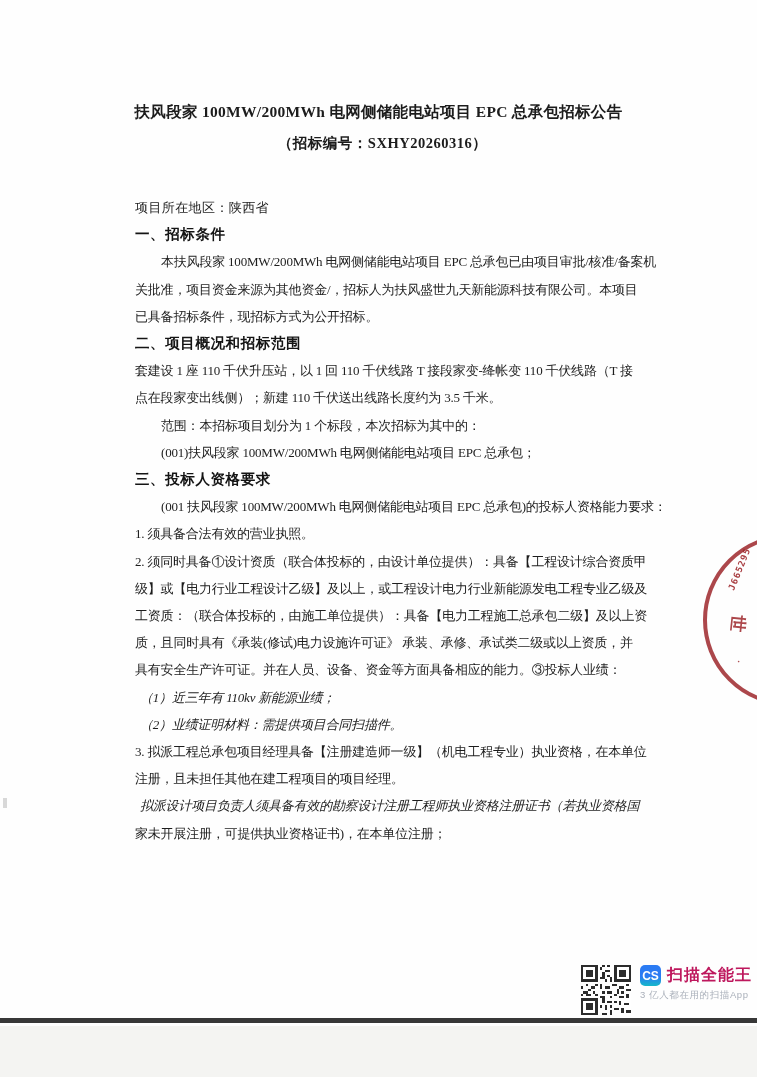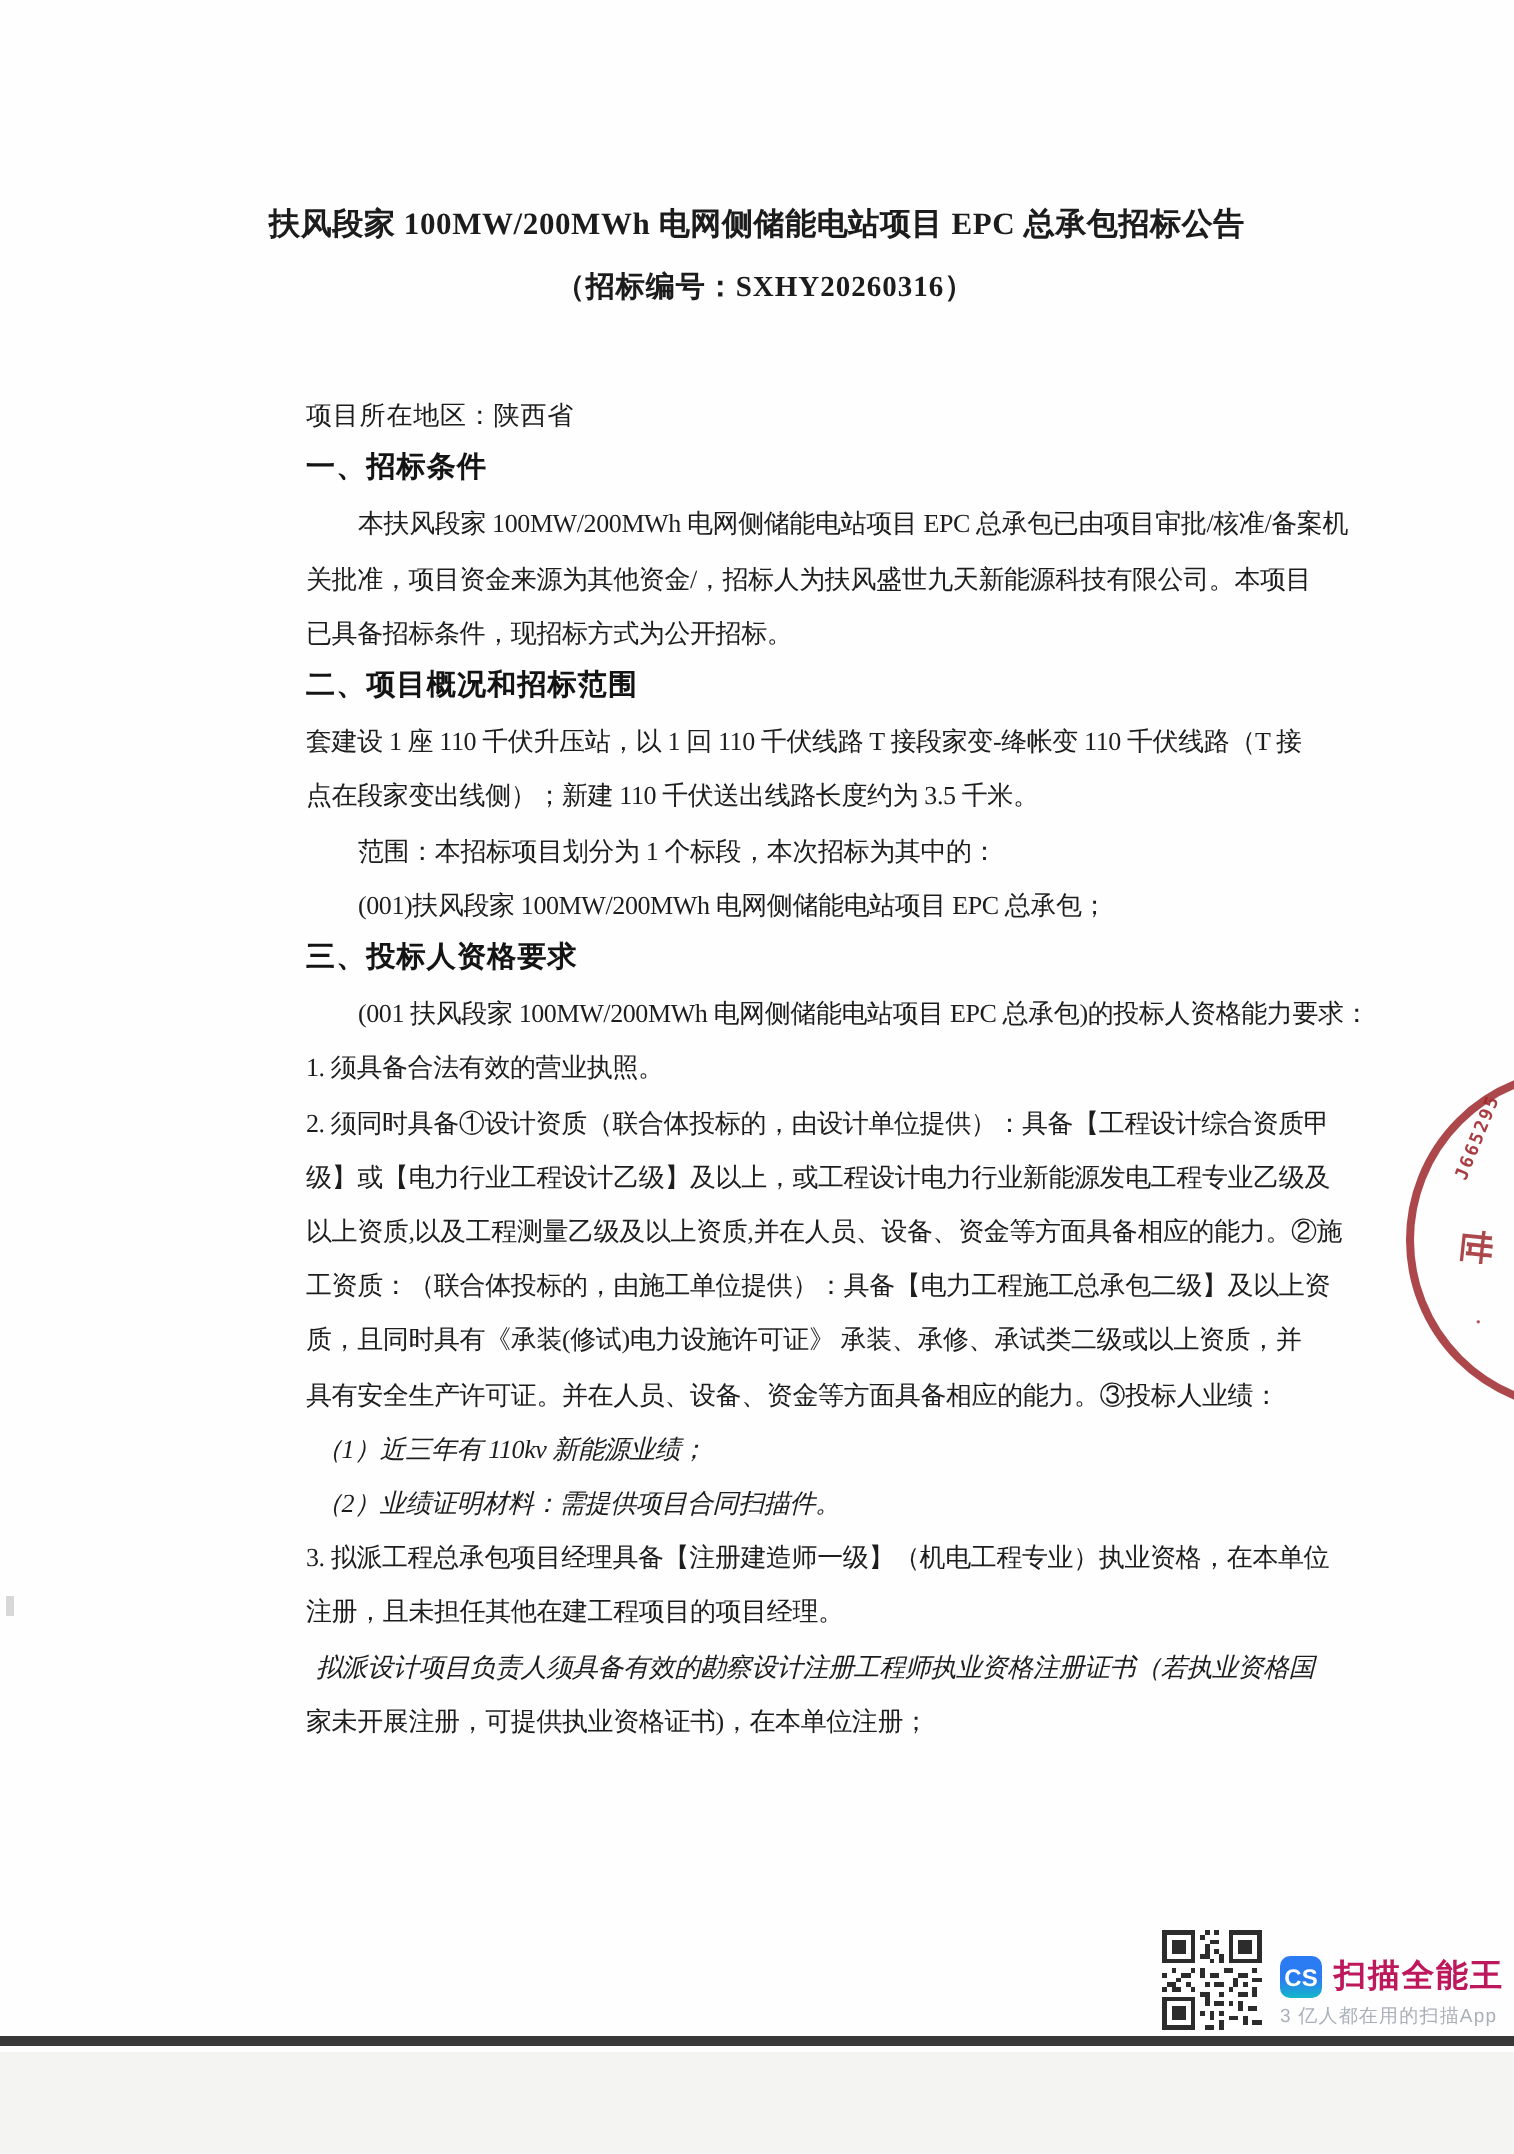--- a/index.html
+++ b/index.html
@@ -15,21 +15,21 @@
     position:absolute;top:102px;left:0;width:100%;
     text-align:center;font-size:15.5px;font-weight:bold;color:#1c1c1c;
     letter-spacing:0.3px;white-space:nowrap;
   }
   .doc-subtitle{
     position:absolute;top:134px;left:4px;width:100%;
     text-align:center;font-size:14.5px;font-weight:bold;color:#1c1c1c;
     letter-spacing:0.5px;white-space:nowrap;
   }
   .content{
-    position:absolute;left:153px;top:194px;width:515px;color:#1d1d1d;
+    position:absolute;left:135px;top:194px;width:515px;color:#1d1d1d;
   }
   .line{
     white-space:nowrap;line-height:27.2px;font-size:13px;
     letter-spacing:-0.2px;
   }
   .line.heading{font-size:14.5px;font-weight:bold;letter-spacing:0.6px;color:#141414;}
   .line.indent{padding-left:26px;}
   .line.indent-sm{padding-left:5px;font-style:italic;}
   .line.meta{letter-spacing:0.4px;}
   
@@ -50,21 +50,21 @@
     font-size:17px;font-weight:bold;color:rgba(158,39,43,0.85);
   }
   .stamp-dot{
     position:absolute;left:30px;top:118px;
     transform:rotate(40deg);
     font-size:10px;font-weight:bold;color:rgba(158,39,43,0.8);
   }
   
   .watermark{
     position:absolute;right:5px;bottom:11px;
-    display:flex;align-items:flex-end;gap:9px;
+    display:flex;align-items:flex-start;gap:9px;
   }
   .qr{display:block;}
   .wm-right{display:flex;flex-direction:column;gap:3px;}
   .wm-toprow{display:flex;align-items:center;gap:6px;}
   .cs-badge{
     width:21px;height:21px;border-radius:5px;
     background:linear-gradient(180deg,#2b7bf3 55%,#14b8c9 100%);
     color:#ffffff;font-size:12px;font-weight:bold;
     display:flex;align-items:center;justify-content:center;
     font-family:"Liberation Sans",sans-serif;
@@ -101,21 +101,20 @@
       <div class="line heading">二、项目概况和招标范围</div>
       <div class="line">套建设 1 座 110 千伏升压站，以 1 回 110 千伏线路 T 接段家变-绛帐变 110 千伏线路（T 接</div>
       <div class="line">点在段家变出线侧）；新建 110 千伏送出线路长度约为 3.5 千米。</div>
       <div class="line indent">范围：本招标项目划分为 1 个标段，本次招标为其中的：</div>
       <div class="line indent">(001)扶风段家 100MW/200MWh 电网侧储能电站项目 EPC 总承包；</div>
       <div class="line heading">三、投标人资格要求</div>
       <div class="line indent">(001 扶风段家 100MW/200MWh 电网侧储能电站项目 EPC 总承包)的投标人资格能力要求：</div>
       <div class="line">1. 须具备合法有效的营业执照。</div>
       <div class="line">2. 须同时具备①设计资质（联合体投标的，由设计单位提供）：具备【工程设计综合资质甲</div>
       <div class="line">级】或【电力行业工程设计乙级】及以上，或工程设计电力行业新能源发电工程专业乙级及</div>
-      <div class="line">以上资质,以及工程测量乙级及以上资质,并在人员、设备、资金等方面具备相应的能力。②施</div>
       <div class="line">工资质：（联合体投标的，由施工单位提供）：具备【电力工程施工总承包二级】及以上资</div>
       <div class="line">质，且同时具有《承装(修试)电力设施许可证》 承装、承修、承试类二级或以上资质，并</div>
       <div class="line">具有安全生产许可证。并在人员、设备、资金等方面具备相应的能力。③投标人业绩：</div>
       <div class="line indent-sm">（1）近三年有 110kv 新能源业绩；</div>
       <div class="line indent-sm">（2）业绩证明材料：需提供项目合同扫描件。</div>
       <div class="line">3. 拟派工程总承包项目经理具备【注册建造师一级】（机电工程专业）执业资格，在本单位</div>
       <div class="line">注册，且未担任其他在建工程项目的项目经理。</div>
       <div class="line indent-sm">拟派设计项目负责人须具备有效的勘察设计注册工程师执业资格注册证书（若执业资格国</div>
       <div class="line">家未开展注册，可提供执业资格证书)，在本单位注册；</div>
     </div>

